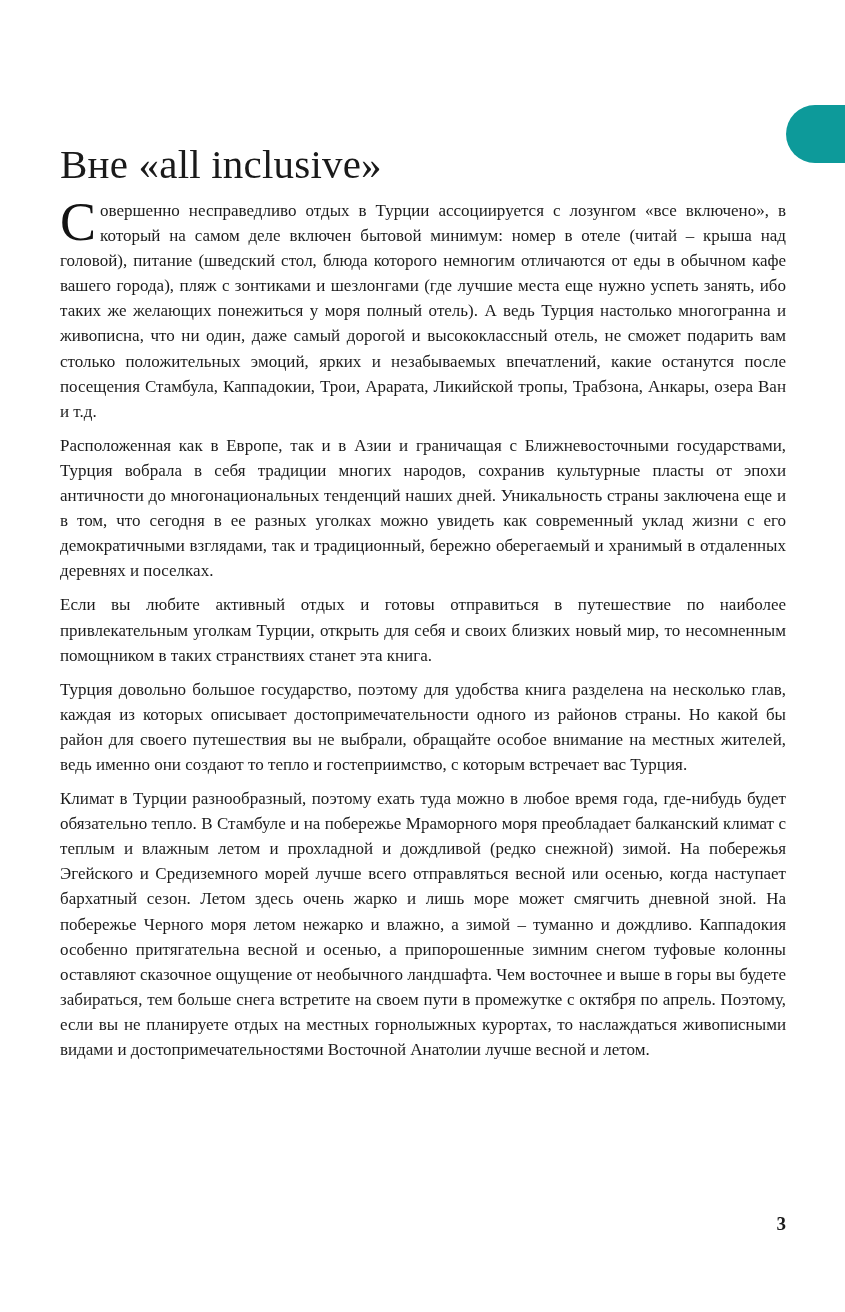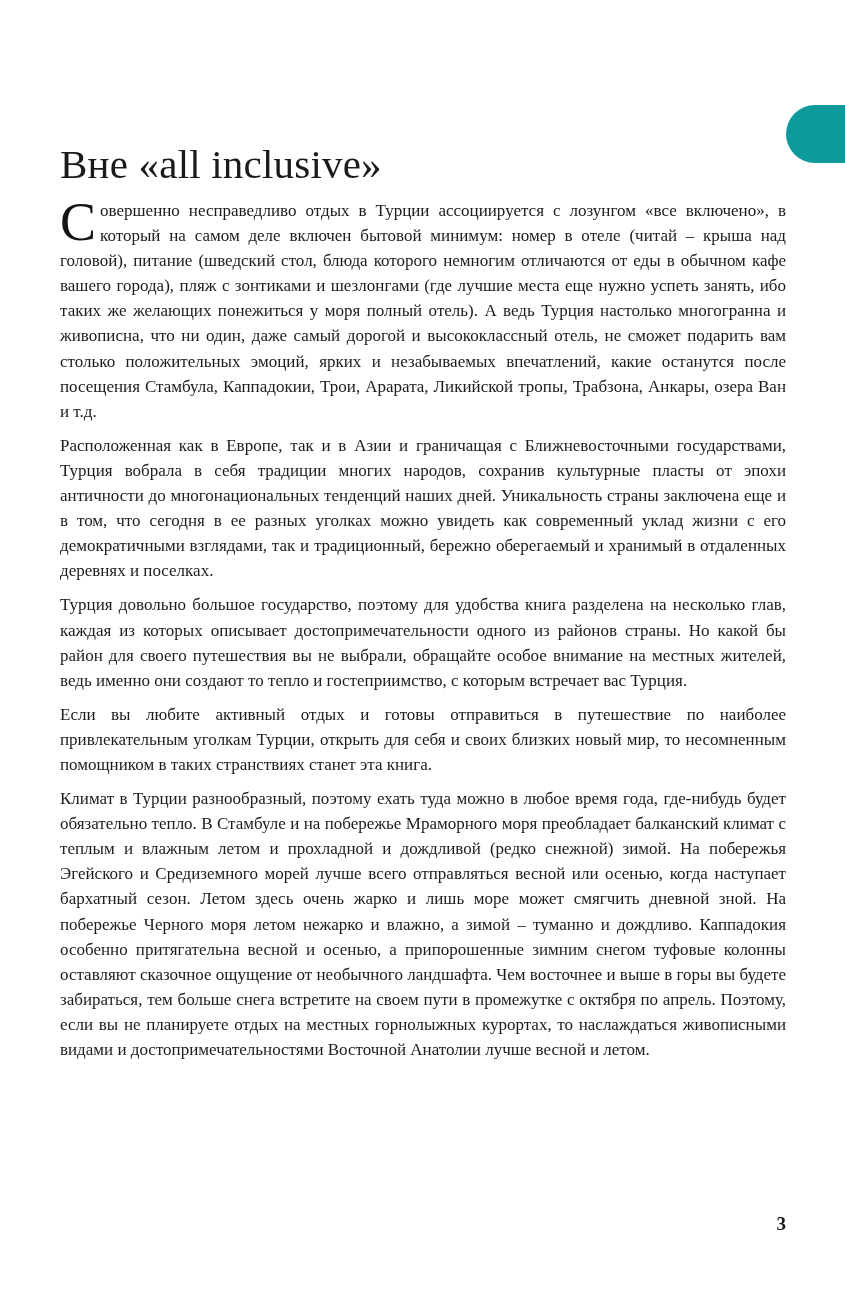--- a/index.html
+++ b/index.html
@@ -94,23 +94,23 @@
 
   <div class="corner-tab"></div>
 
   <h1 class="chapter-title">Вне «all inclusive»</h1>
 
   <div class="body-column">
     <p class="para para-drop">Совершенно несправедливо отдых в Турции ассоциируется с лозунгом «все включено», в который на самом деле включен бытовой минимум: номер в отеле (читай – крыша над головой), питание (шведский стол, блюда которого немногим отличаются от еды в обычном кафе вашего города), пляж с зонтиками и шезлонгами (где лучшие места еще нужно успеть занять, ибо таких же желающих понежиться у моря полный отель). А ведь Турция настолько многогранна и живописна, что ни один, даже самый дорогой и высококлассный отель, не сможет подарить вам столько положительных эмоций, ярких и незабываемых впечатлений, какие останутся после посещения Стамбула, Каппадокии, Трои, Арарата, Ликийской тропы, Трабзона, Анкары, озера Ван и т.д.</p>
 
     <p class="para">Расположенная как в Европе, так и в Азии и граничащая с Ближневосточными государствами, Турция вобрала в себя традиции многих народов, сохранив культурные пласты от эпохи античности до многонациональных тенденций наших дней. Уникальность страны заключена еще и в том, что сегодня в ее разных уголках можно увидеть как современный уклад жизни с его демократичными взглядами, так и  традиционный, бережно оберегаемый и хранимый в отдаленных деревнях и поселках.</p>
 
+    <p class="para">Если вы любите активный отдых и готовы отправиться в путешествие по наиболее привлекательным уголкам Турции, открыть для себя и своих близких новый мир, то несомненным помощником в таких странствиях станет эта книга.</p>
+
     <p class="para">Турция довольно большое государство, поэтому для удобства книга разделена на несколько глав, каждая из которых описывает достопримечательности одного из районов страны. Но какой бы район для своего путешествия вы не выбрали, обращайте особое внимание на местных жителей, ведь именно они создают то тепло и гостеприимство, с которым встречает вас Турция.</p>
-
-    <p class="para">Если вы любите активный отдых и готовы отправиться в путешествие по наиболее привлекательным уголкам Турции, открыть для себя и своих близких новый мир, то несомненным помощником в таких странствиях станет эта книга.</p>
 
     <p class="para">Климат в Турции разнообразный, поэтому ехать туда можно в любое время года, где-нибудь будет обязательно тепло. В Стамбуле и на побережье Мраморного моря преобладает балканский климат с теплым и влажным летом и прохладной и дождливой (редко снежной) зимой. На побережья Эгейского и Средиземного морей лучше всего отправляться весной или осенью, когда наступает бархатный сезон. Летом здесь очень жарко и лишь море может смягчить дневной зной. На побережье Черного моря летом нежарко и влажно, а зимой – туманно и дождливо. Каппадокия особенно притягательна весной и осенью, а припорошенные зимним снегом туфовые колонны оставляют сказочное ощущение от необычного ландшафта. Чем восточнее и выше в горы вы будете забираться, тем больше снега встретите на своем пути в промежутке с октября по апрель. Поэтому, если вы не планируете отдых на местных горнолыжных курортах, то наслаждаться живописными видами и достопримечательностями Восточной Анатолии лучше весной и летом.</p>
 
   </div>
 
   <div class="page-number">3</div>
 
 </div>
 
 </body></html>

